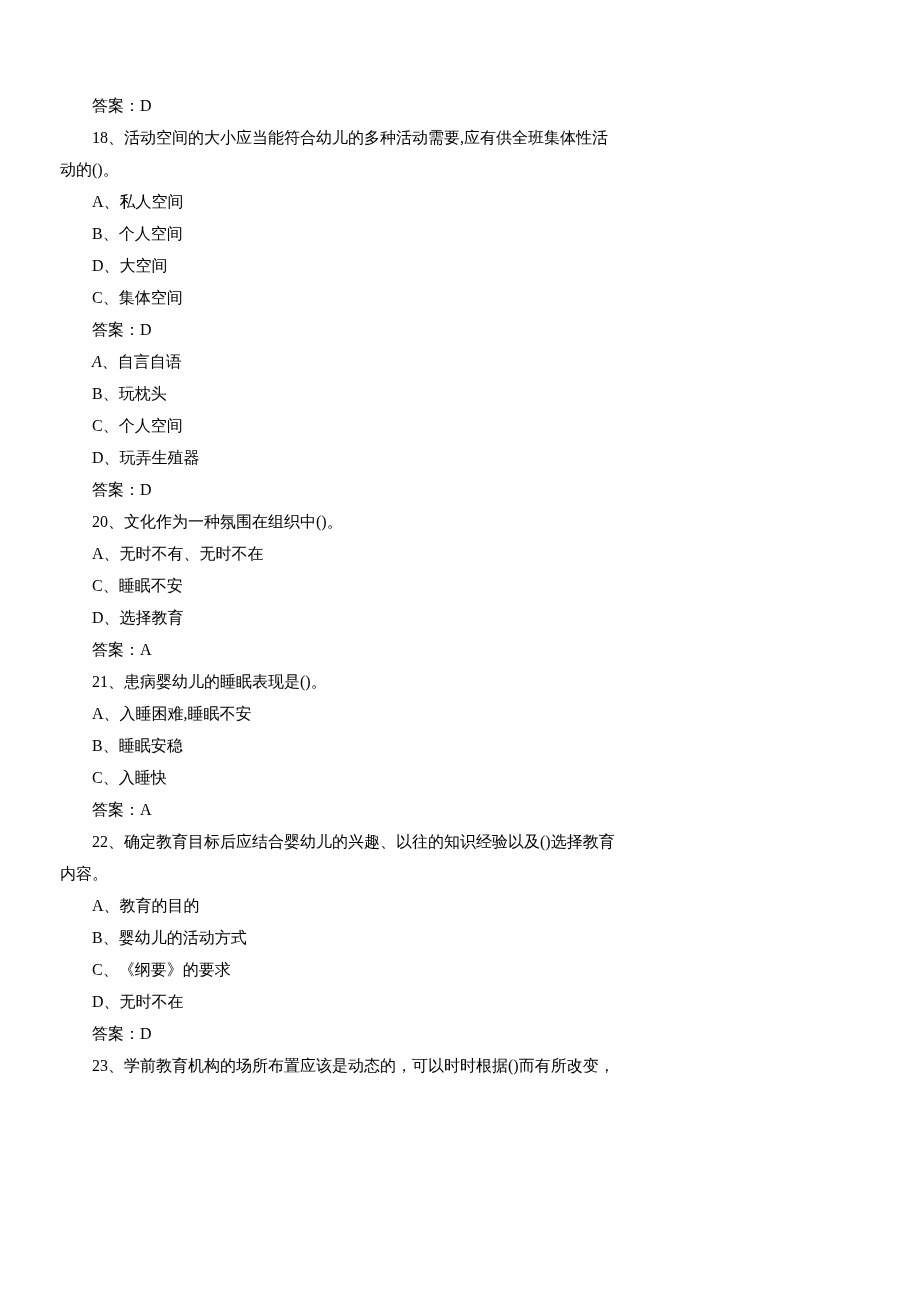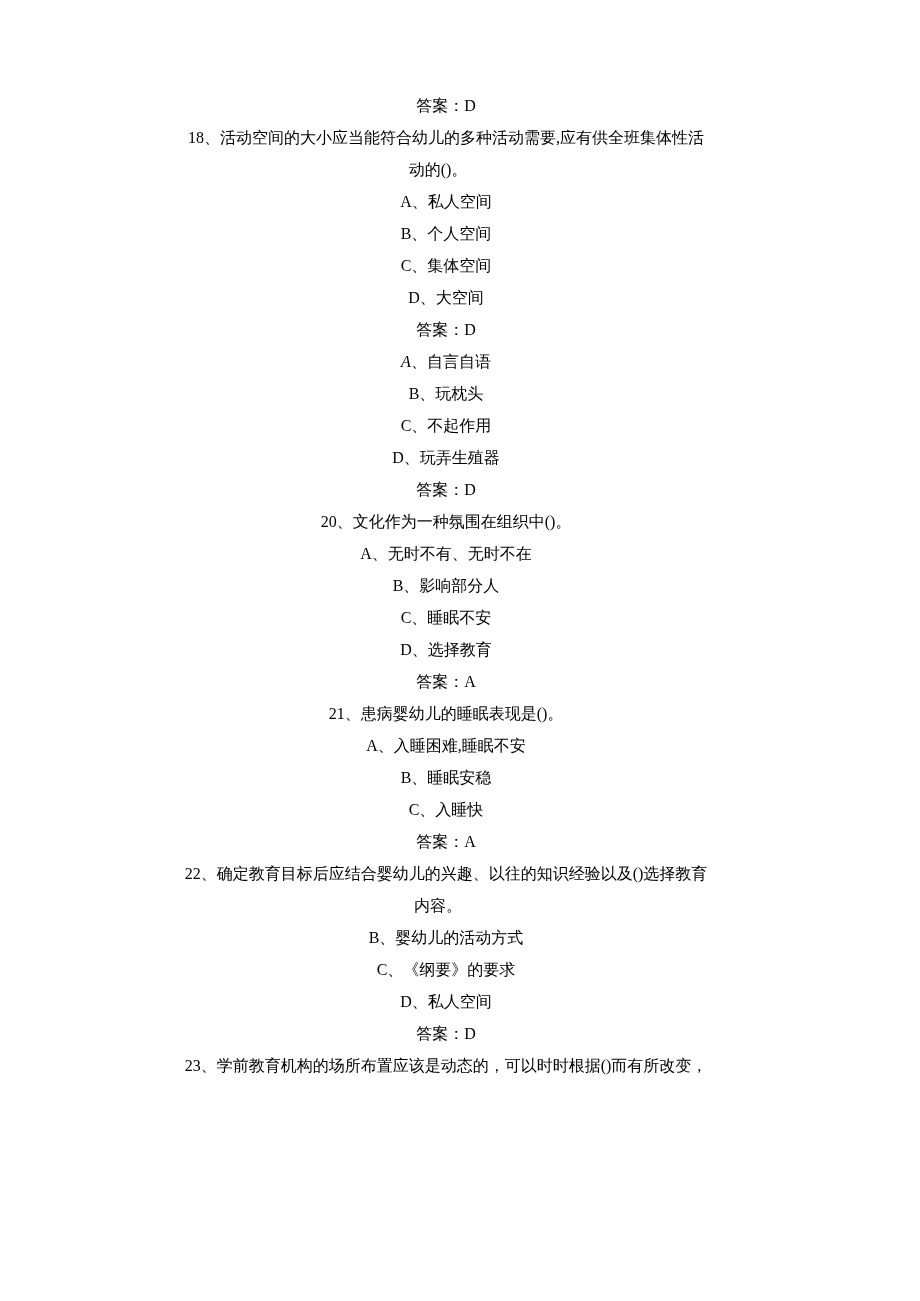--- a/index.html
+++ b/index.html
@@ -9,62 +9,60 @@
     font-family: "SimSun", "宋体", serif;
     font-size: 16px;
     color: #000000;
     line-height: 2.0;
   }
   .page {
     width: 920px;
     min-height: 1301px;
     padding: 90px 120px 90px 60px;
     box-sizing: border-box;
-    text-align: center;
   }
   .line {
     text-indent: 2em;
   }
   .line-noindent {
     text-indent: 0;
-    margin-left: 16px;
   }
   .italic-a {
     font-style: italic;
     font-family: "Times New Roman", serif;
   }
 </style>
 </head>
 <body>
 
 <div class="page" id="page-root">
     <div class="line">答案：D</div>
     <div class="line">18、活动空间的大小应当能符合幼儿的多种活动需要,应有供全班集体性活</div>
     <div class="line-noindent">动的()。</div>
     <div class="line">A、私人空间</div>
     <div class="line">B、个人空间</div>
+    <div class="line">D、大空间</div>
     <div class="line">C、集体空间</div>
-    <div class="line">D、大空间</div>
     <div class="line">答案：D</div>
     <div class="line"><span class="italic-a">A</span>、自言自语</div>
     <div class="line">B、玩枕头</div>
-    <div class="line">C、不起作用</div>
+    <div class="line">C、个人空间</div>
     <div class="line">D、玩弄生殖器</div>
     <div class="line">答案：D</div>
     <div class="line">20、文化作为一种氛围在组织中()。</div>
     <div class="line">A、无时不有、无时不在</div>
-    <div class="line">B、影响部分人</div>
     <div class="line">C、睡眠不安</div>
     <div class="line">D、选择教育</div>
     <div class="line">答案：A</div>
     <div class="line">21、患病婴幼儿的睡眠表现是()。</div>
     <div class="line">A、入睡困难,睡眠不安</div>
     <div class="line">B、睡眠安稳</div>
     <div class="line">C、入睡快</div>
     <div class="line">答案：A</div>
     <div class="line">22、确定教育目标后应结合婴幼儿的兴趣、以往的知识经验以及()选择教育</div>
     <div class="line-noindent">内容。</div>
+    <div class="line">A、教育的目的</div>
     <div class="line">B、婴幼儿的活动方式</div>
     <div class="line">C、《纲要》的要求</div>
-    <div class="line">D、私人空间</div>
+    <div class="line">D、无时不在</div>
     <div class="line">答案：D</div>
     <div class="line">23、学前教育机构的场所布置应该是动态的，可以时时根据()而有所改变，</div>
   </div>
 
 </body></html>

